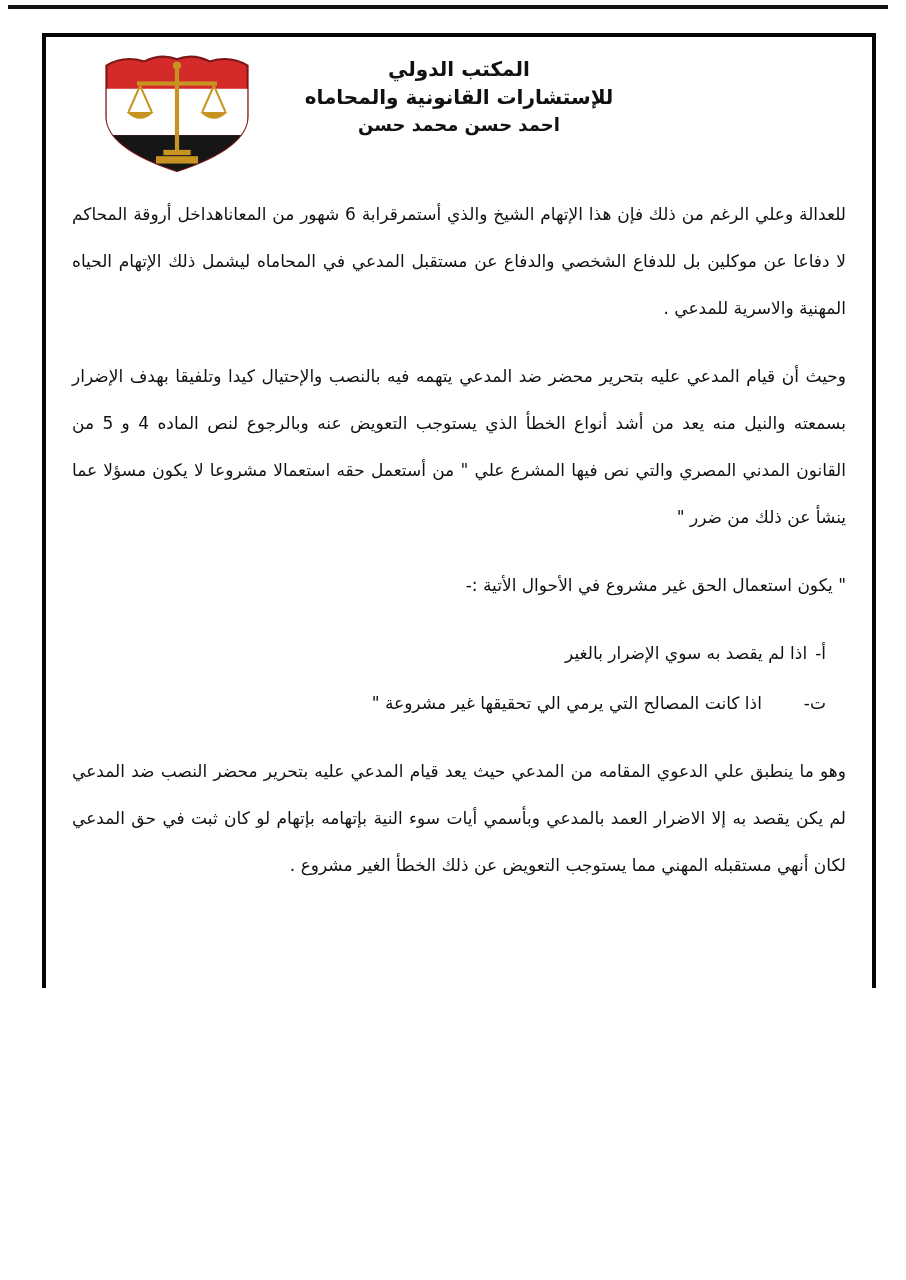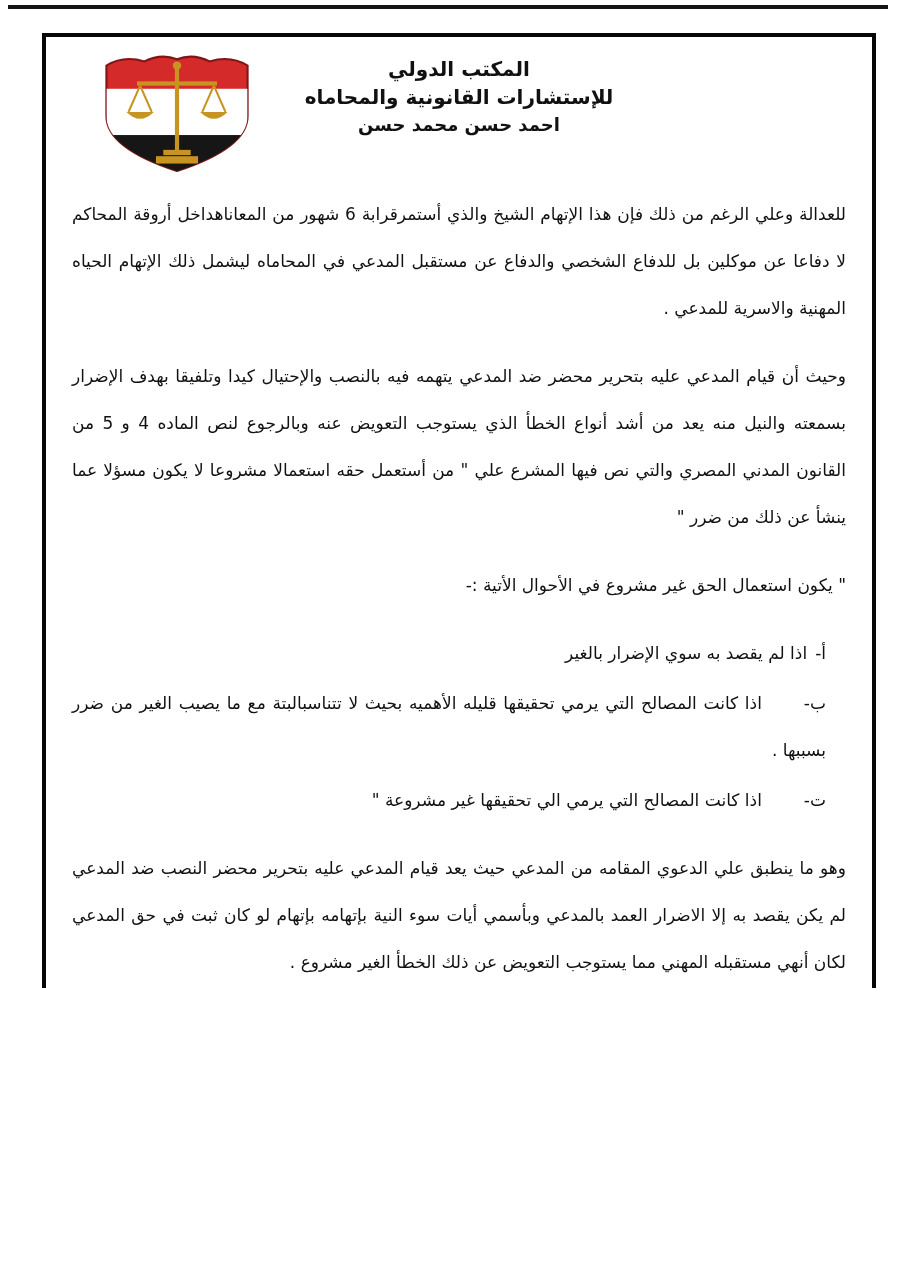--- a/index.html
+++ b/index.html
@@ -127,23 +127,20 @@
 
       <p>وحيث أن قيام المدعي عليه بتحرير محضر ضد المدعي يتهمه فيه بالنصب والإحتيال كيدا وتلفيقا بهدف الإضرار بسمعته والنيل منه يعد من أشد أنواع الخطأ الذي يستوجب التعويض عنه وبالرجوع لنص الماده 4 و 5 من القانون المدني المصري والتي نص فيها المشرع علي " من أستعمل حقه استعمالا مشروعا لا يكون مسؤلا عما ينشأ عن ذلك من ضرر "</p>
 
       <p>" يكون استعمال الحق غير مشروع في الأحوال الأتية :-</p>
 
       <div class="list">
         <div class="li">
           <span class="marker">أ-</span><span class="li-text">اذا لم يقصد به سوي الإضرار بالغير</span>
         </div>
         <div class="li wide">
-          <span class="marker">ب-</span><span class="li-text">اذا كانت المصالح التي يرمي تحقيقها قليله الأهميه بحيث لا تتناسبالبتة مع ما يصيب الغير من ضرر بسببها .</span>
-        </div>
-        <div class="li wide">
           <span class="marker">ت-</span><span class="li-text">اذا كانت المصالح التي يرمي الي تحقيقها غير مشروعة "</span>
         </div>
       </div>
 
       <p class="closing">وهو ما ينطبق علي الدعوي المقامه من المدعي حيث يعد قيام المدعي عليه بتحرير محضر النصب ضد المدعي لم يكن يقصد به إلا الاضرار العمد بالمدعي وبأسمي أيات سوء النية بإتهامه بإتهام لو كان ثبت في حق المدعي لكان أنهي مستقبله المهني مما يستوجب التعويض عن ذلك الخطأ الغير مشروع .</p>
 
     </div>
 
   </div>
 

